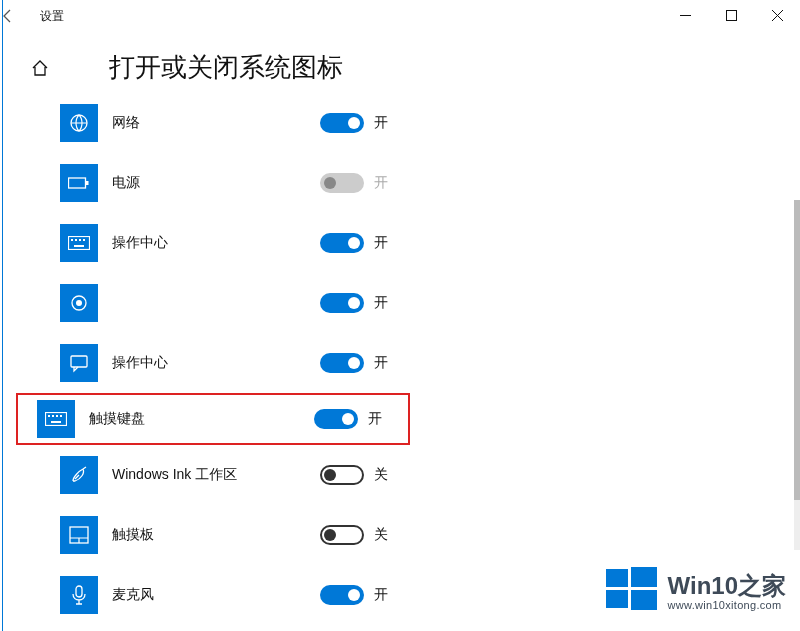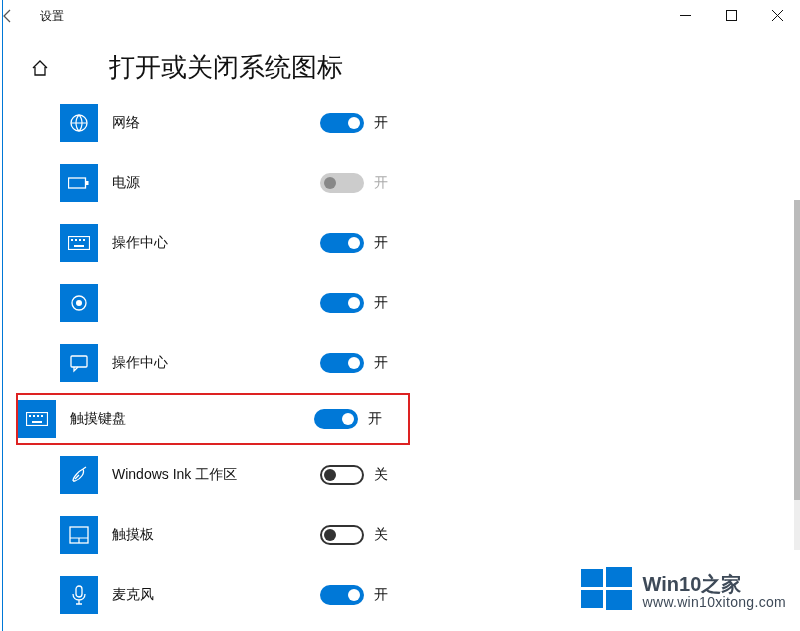--- a/index.html
+++ b/index.html
@@ -76,21 +76,21 @@
   .item-row {
     display: flex;
     align-items: center;
     height: 60px;
     position: relative;
     padding-left: 36px;
   }
   .highlighted {
     border: 2px solid #d22;
     margin-left: -8px;
-    padding-left: 0;
+    padding-left: 19px;
     margin-right: 390px;
     height: 52px;
   }
   .icon-box {
     width: 38px;
     height: 38px;
     background: #0078d7;
     display: flex;
     align-items: center;
     justify-content: center;
@@ -184,26 +184,26 @@
     bottom: 10px;
     display: flex;
     align-items: center;
     gap: 10px;
   }
   .wm-logo {
     color: #0078d7;
   }
   .wm-text { line-height: 1.1; }
   .wm-title {
-    font-size: 20px;
+    font-size: 24px;
     font-weight: 600;
     color: #3e4a58;
   }
   .wm-url {
-    font-size: 14px;
+    font-size: 11px;
     color: #3e4a58;
     letter-spacing: 0.3px;
   }
 </style>
 </head>
 <body>
 
 <div class="window-border"></div>
 
 <div class="titlebar">

